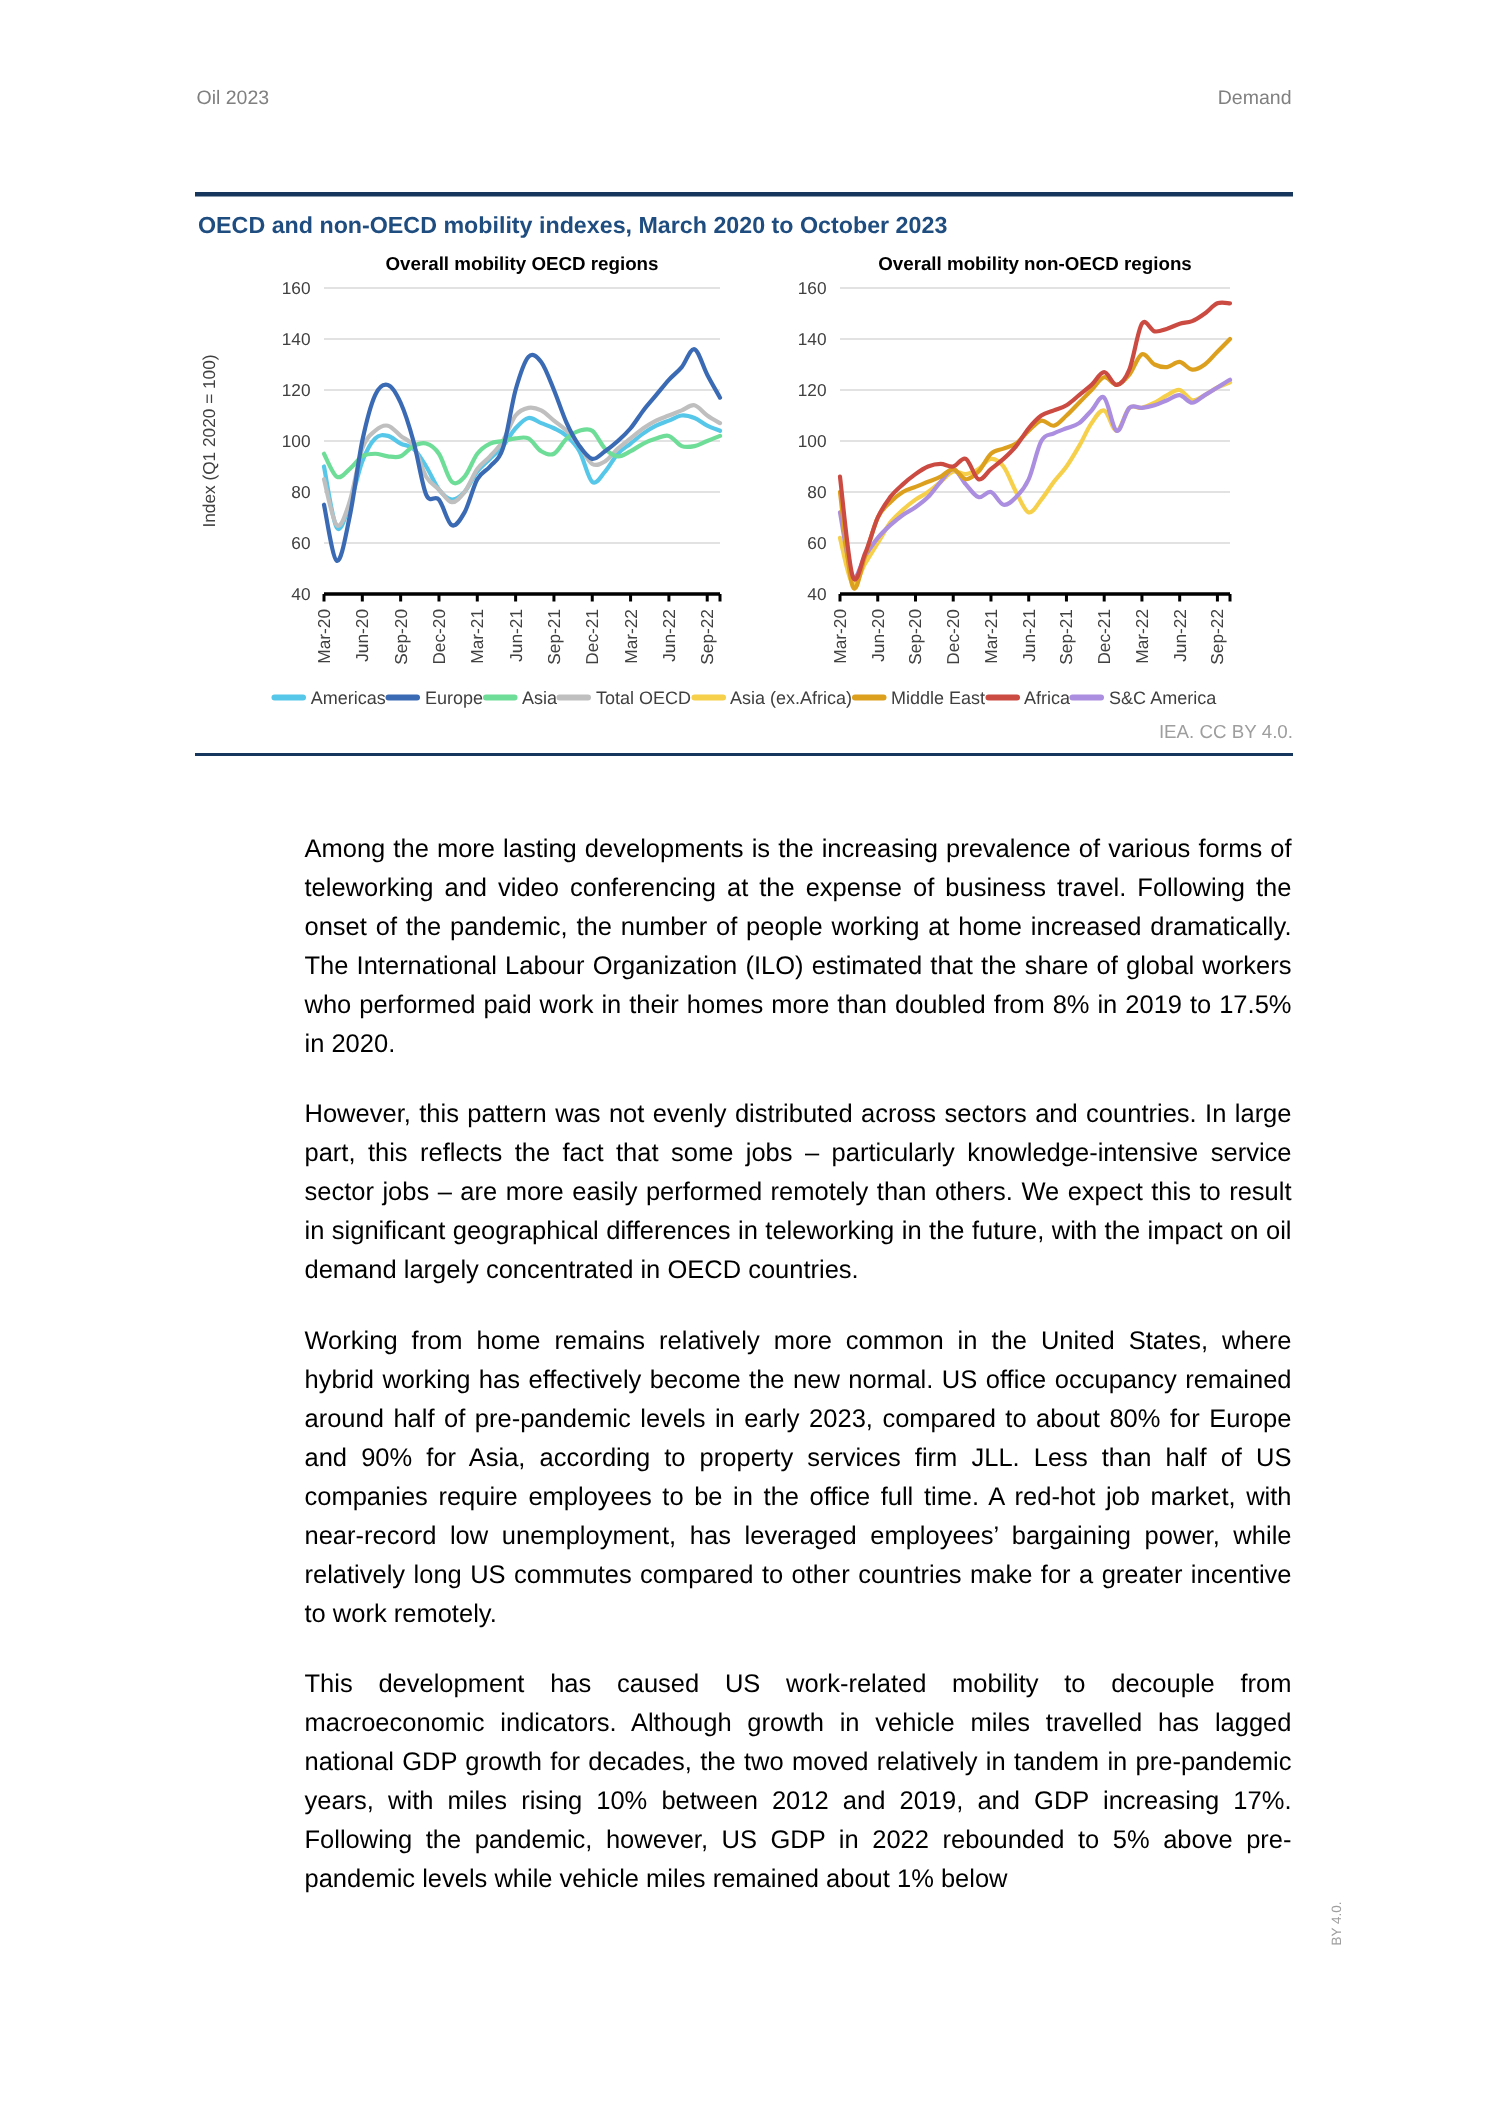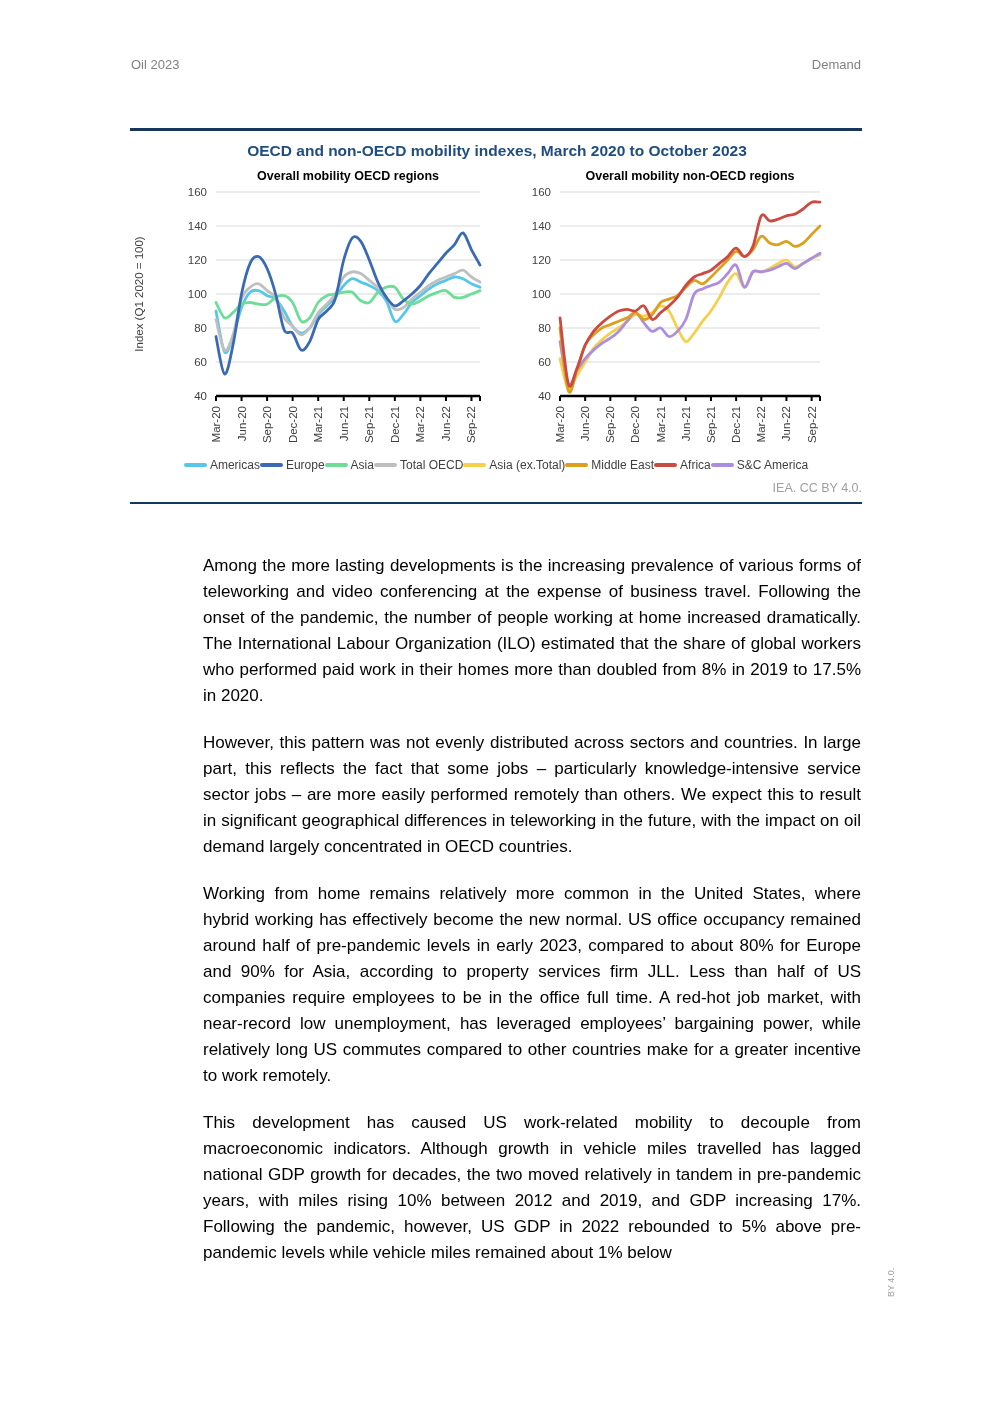--- a/index.html
+++ b/index.html
@@ -5,21 +5,21 @@
   * { box-sizing: border-box; }
   html,body { margin:0; padding:0; background:#ffffff; }
   body { font-family:"Liberation Sans", sans-serif; }
   .page { position:relative; width:992px; height:1298px; margin:0 auto; background:#fff; overflow:hidden; }
 
   .running-header { position:absolute; top:57px; left:131px; width:730px;
     display:flex; justify-content:space-between; color:#808080; font-size:13px; }
 
   .figure { position:absolute; top:128px; left:130px; width:732px; }
   .fig-toprule { height:3px; background:#17365d; }
-  .fig-title { color:#1f4d80; font-weight:bold; font-size:15.5px; margin:11px 0 6px 2px;text-align:center; }
+  .fig-title { color:#1f4d80; font-weight:bold; font-size:15.5px; margin:11px 0 6px 2px; }
   .charts { display:flex; }
   .charts svg { display:block; }
   .legend { display:flex; justify-content:center; margin-top:2px; padding:0 2px; }
   .legend-item { display:flex; align-items:center; font-size:12px; color:#3f3f3f; white-space:nowrap; }
   .legend-swatch { width:23px; height:4px; border-radius:2px; margin-right:3px; flex:0 0 auto; }
   .fig-attrib { text-align:right; color:#9e9e9e; font-size:12.5px; margin-top:9px; }
   .fig-bottomrule { height:1.5px; background:#17365d; margin-top:7px; }
 
   .body-text { position:absolute; top:553px; left:203px; width:658px; }
   .body-text p { margin:0 0 21px 0; font-size:17px; line-height:26px; text-align:justify; color:#000; }
@@ -146,21 +146,21 @@
         <span class="legend-item">
           <span class="legend-swatch" style="background: rgb(110, 221, 151);"></span>
           <span>Asia</span>
         </span>
         <span class="legend-item">
           <span class="legend-swatch" style="background: rgb(191, 191, 191);"></span>
           <span>Total OECD</span>
         </span>
         <span class="legend-item">
           <span class="legend-swatch" style="background: rgb(246, 207, 75);"></span>
-          <span>Asia (ex.Total)</span>
+          <span>Asia (ex.Africa)</span>
         </span>
         <span class="legend-item">
           <span class="legend-swatch" style="background: rgb(221, 160, 30);"></span>
           <span>Middle East</span>
         </span>
         <span class="legend-item">
           <span class="legend-swatch" style="background: rgb(203, 74, 66);"></span>
           <span>Africa</span>
         </span>
         <span class="legend-item">

